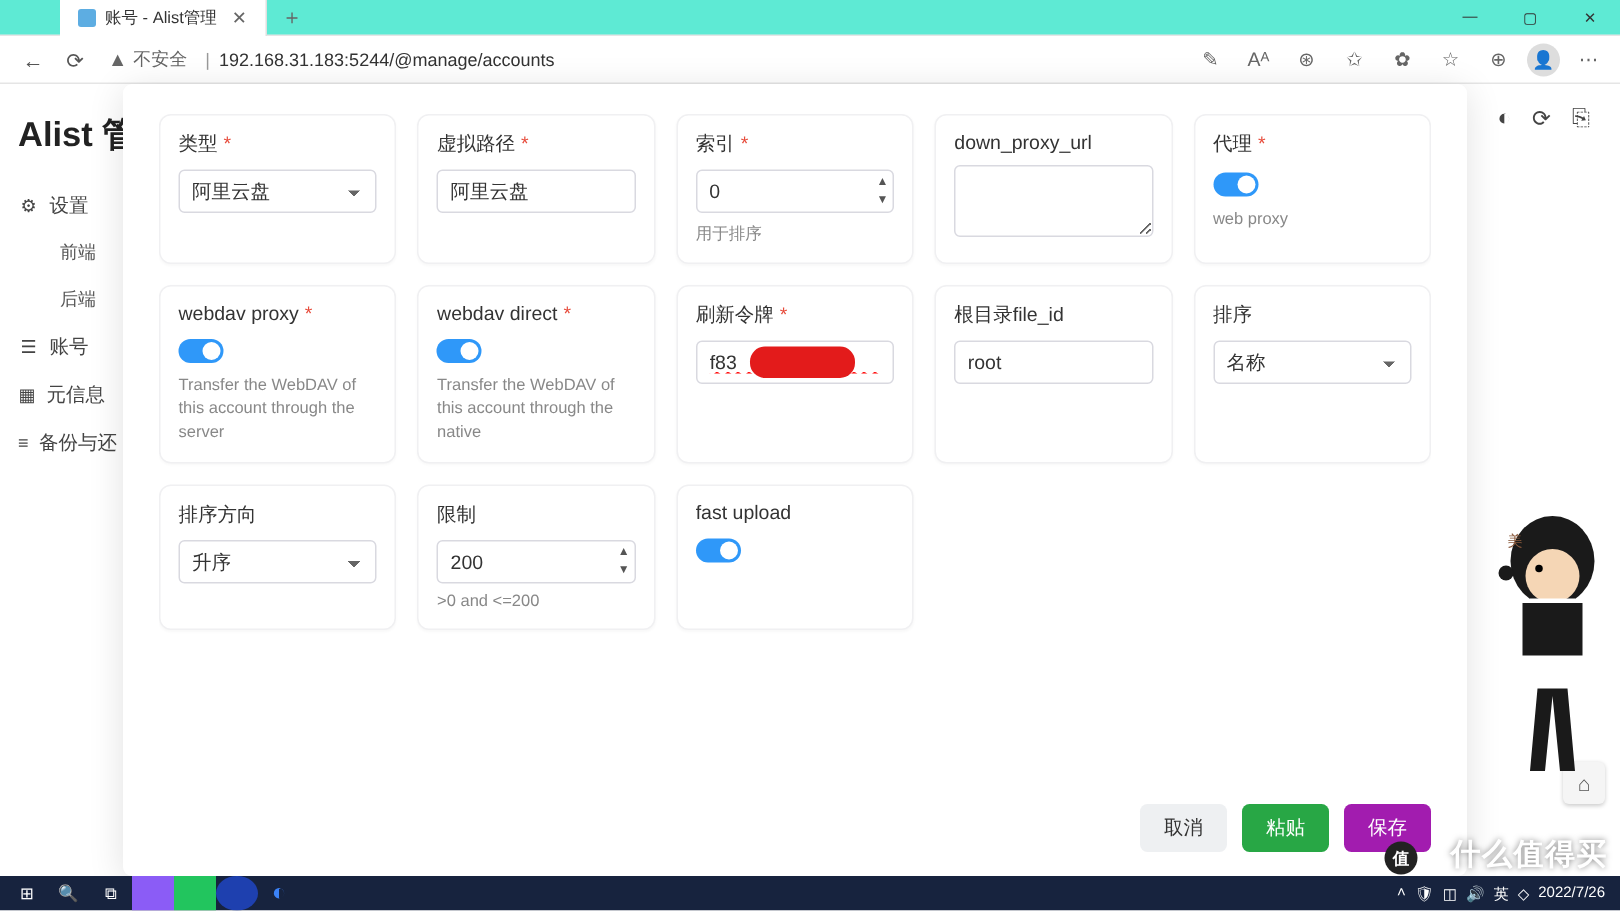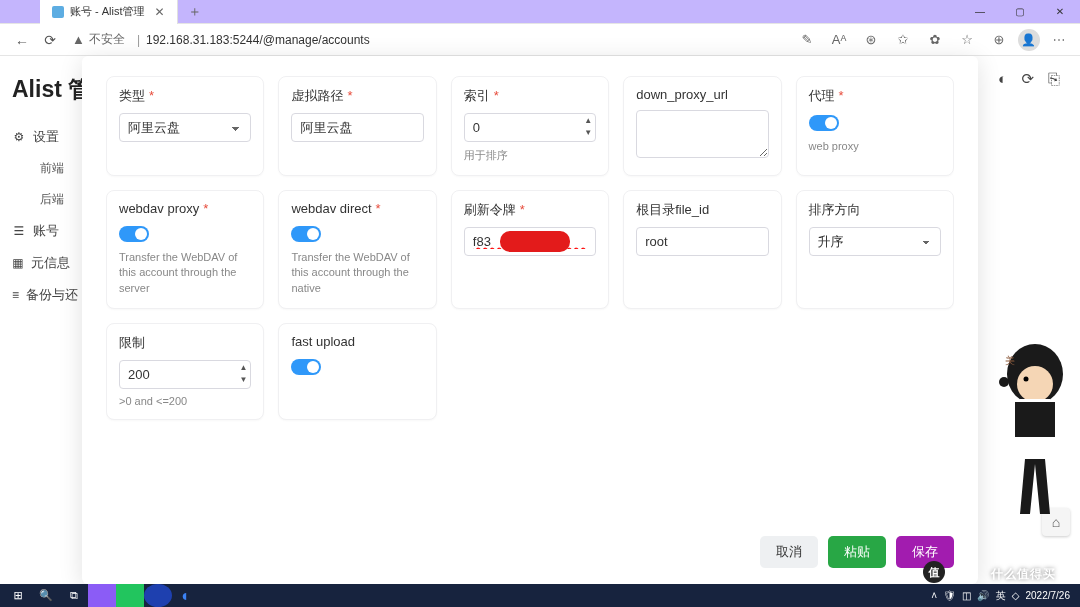--- a/index.html
+++ b/index.html
@@ -1,19 +1,19 @@
 <!DOCTYPE html>
 <html><head>
   <meta charset="utf-8">
   <style>
     * { margin: 0; padding: 0; box-sizing: border-box; font-family: -apple-system, BlinkMacSystemFont, "Segoe UI", "Microsoft YaHei", sans-serif; }
     body { width: 1080px; height: 607px; overflow: hidden; background: #fff; position: relative; }
 
     
-    .title-bar { height: 24px; background: #c4b5fd; display: flex; align-items: center; border-bottom: 1px solid #e5e5e5; text-align: right; }
+    .title-bar { height: 24px; background: #5eead4; display: flex; align-items: center; border-bottom: 1px solid #e5e5e5; text-align: right; }
     .tab { height: 24px; display: flex; align-items: center; padding: 0 12px; background: #fff; border-right: 1px solid #e0e0e0; margin-left: 40px; }
     .tab-favicon { width: 12px; height: 12px; margin-right: 6px; background: #5dade2; border-radius: 2px; }
     .tab-title { font-size: 11px; color: #333; max-width: 130px; white-space: nowrap; overflow: hidden; }
     .tab-close { margin-left: 10px; font-size: 12px; color: #666; cursor: pointer; }
     .new-tab { margin-left: 10px; font-size: 14px; color: #666; cursor: pointer; }
     .win-controls { margin-left: auto; display: flex; }
     .win-btn { width: 40px; height: 24px; display: flex; align-items: center; justify-content: center; color: #333; font-size: 10px; }
 
     
     .addr-bar { height: 32px; display: flex; align-items: center; padding: 0 8px; border-bottom: 1px solid #e5e5e5; }
@@ -61,21 +61,21 @@
     .btn-green { background: #28a745; color: #fff; }
     .btn-primary { background: #a21caf; color: #fff; }
 
     
     .taskbar { position: absolute; bottom: 0; left: 0; right: 0; height: 23px; background: #17233e; display: flex; align-items: center; padding: 0 4px; }
     .tb-item { width: 28px; height: 23px; display: flex; align-items: center; justify-content: center; color: #fff; font-size: 11px; }
     .tb-right { margin-left: auto; display: flex; align-items: center; gap: 6px; color: #fff; font-size: 10px; padding-right: 6px; }
     .tb-time { text-align: right; line-height: 1.1; }
 
     
-    .smzdm-text { position: absolute; right: 24px; bottom: 24px; color: #fff; font-size: 12px; font-weight: 700; text-shadow: 0 0 4px rgba(0,0,0,0.5); letter-spacing: 1px; }
+    .smzdm-text { position: absolute; right: 8px; bottom: 24px; color: #fff; font-size: 20px; font-weight: 700; text-shadow: 0 0 4px rgba(0,0,0,0.5); letter-spacing: 1px; }
     .smzdm-badge { position: absolute; right: 135px; bottom: 24px; width: 22px; height: 22px; border-radius: 50%; background: #222; color: #fff; display: flex; align-items: center; justify-content: center; font-size: 11px; font-weight: 700; }
     .home-btn { position: absolute; right: 10px; bottom: 48px; width: 28px; height: 28px; background: #f5f5f5; border-radius: 4px; box-shadow: 0 1px 3px rgba(0,0,0,0.2); display: flex; align-items: center; justify-content: center; font-size: 14px; color: #555; }
     .anime-fig { position: absolute; right: 0; bottom: 60px; width: 90px; height: 200px; pointer-events: none; }
   </style>
 </head>
 <body>
 
 <div class="title-bar">
   <div class="tab">
     <div class="tab-favicon"></div>
@@ -191,20 +191,24 @@
 
         <div class="form-cell">
           <div class="form-label"><span>刷新令牌</span><span class="req">*</span></div>
           <div class="redact">
             <input class="form-input" style="text-decoration: underline wavy red;" value="f83                                        e3">
           </div>
         </div>
         <div class="form-cell">
           <div class="form-label">根目录file_id</div>
           <input class="form-input" value="root" style="">
+        </div>
+        <div class="form-cell">
+          <div class="form-label">排序</div>
+          <select class="form-select"><option>名称</option></select>
         </div>
         <div class="form-cell">
           <div class="form-label">排序方向</div>
           <select class="form-select"><option>升序</option></select>
         </div>
 
         <div class="form-cell">
           <div class="form-label">限制</div>
           <div class="stepper">
             <input class="form-input" value="200" style="">

